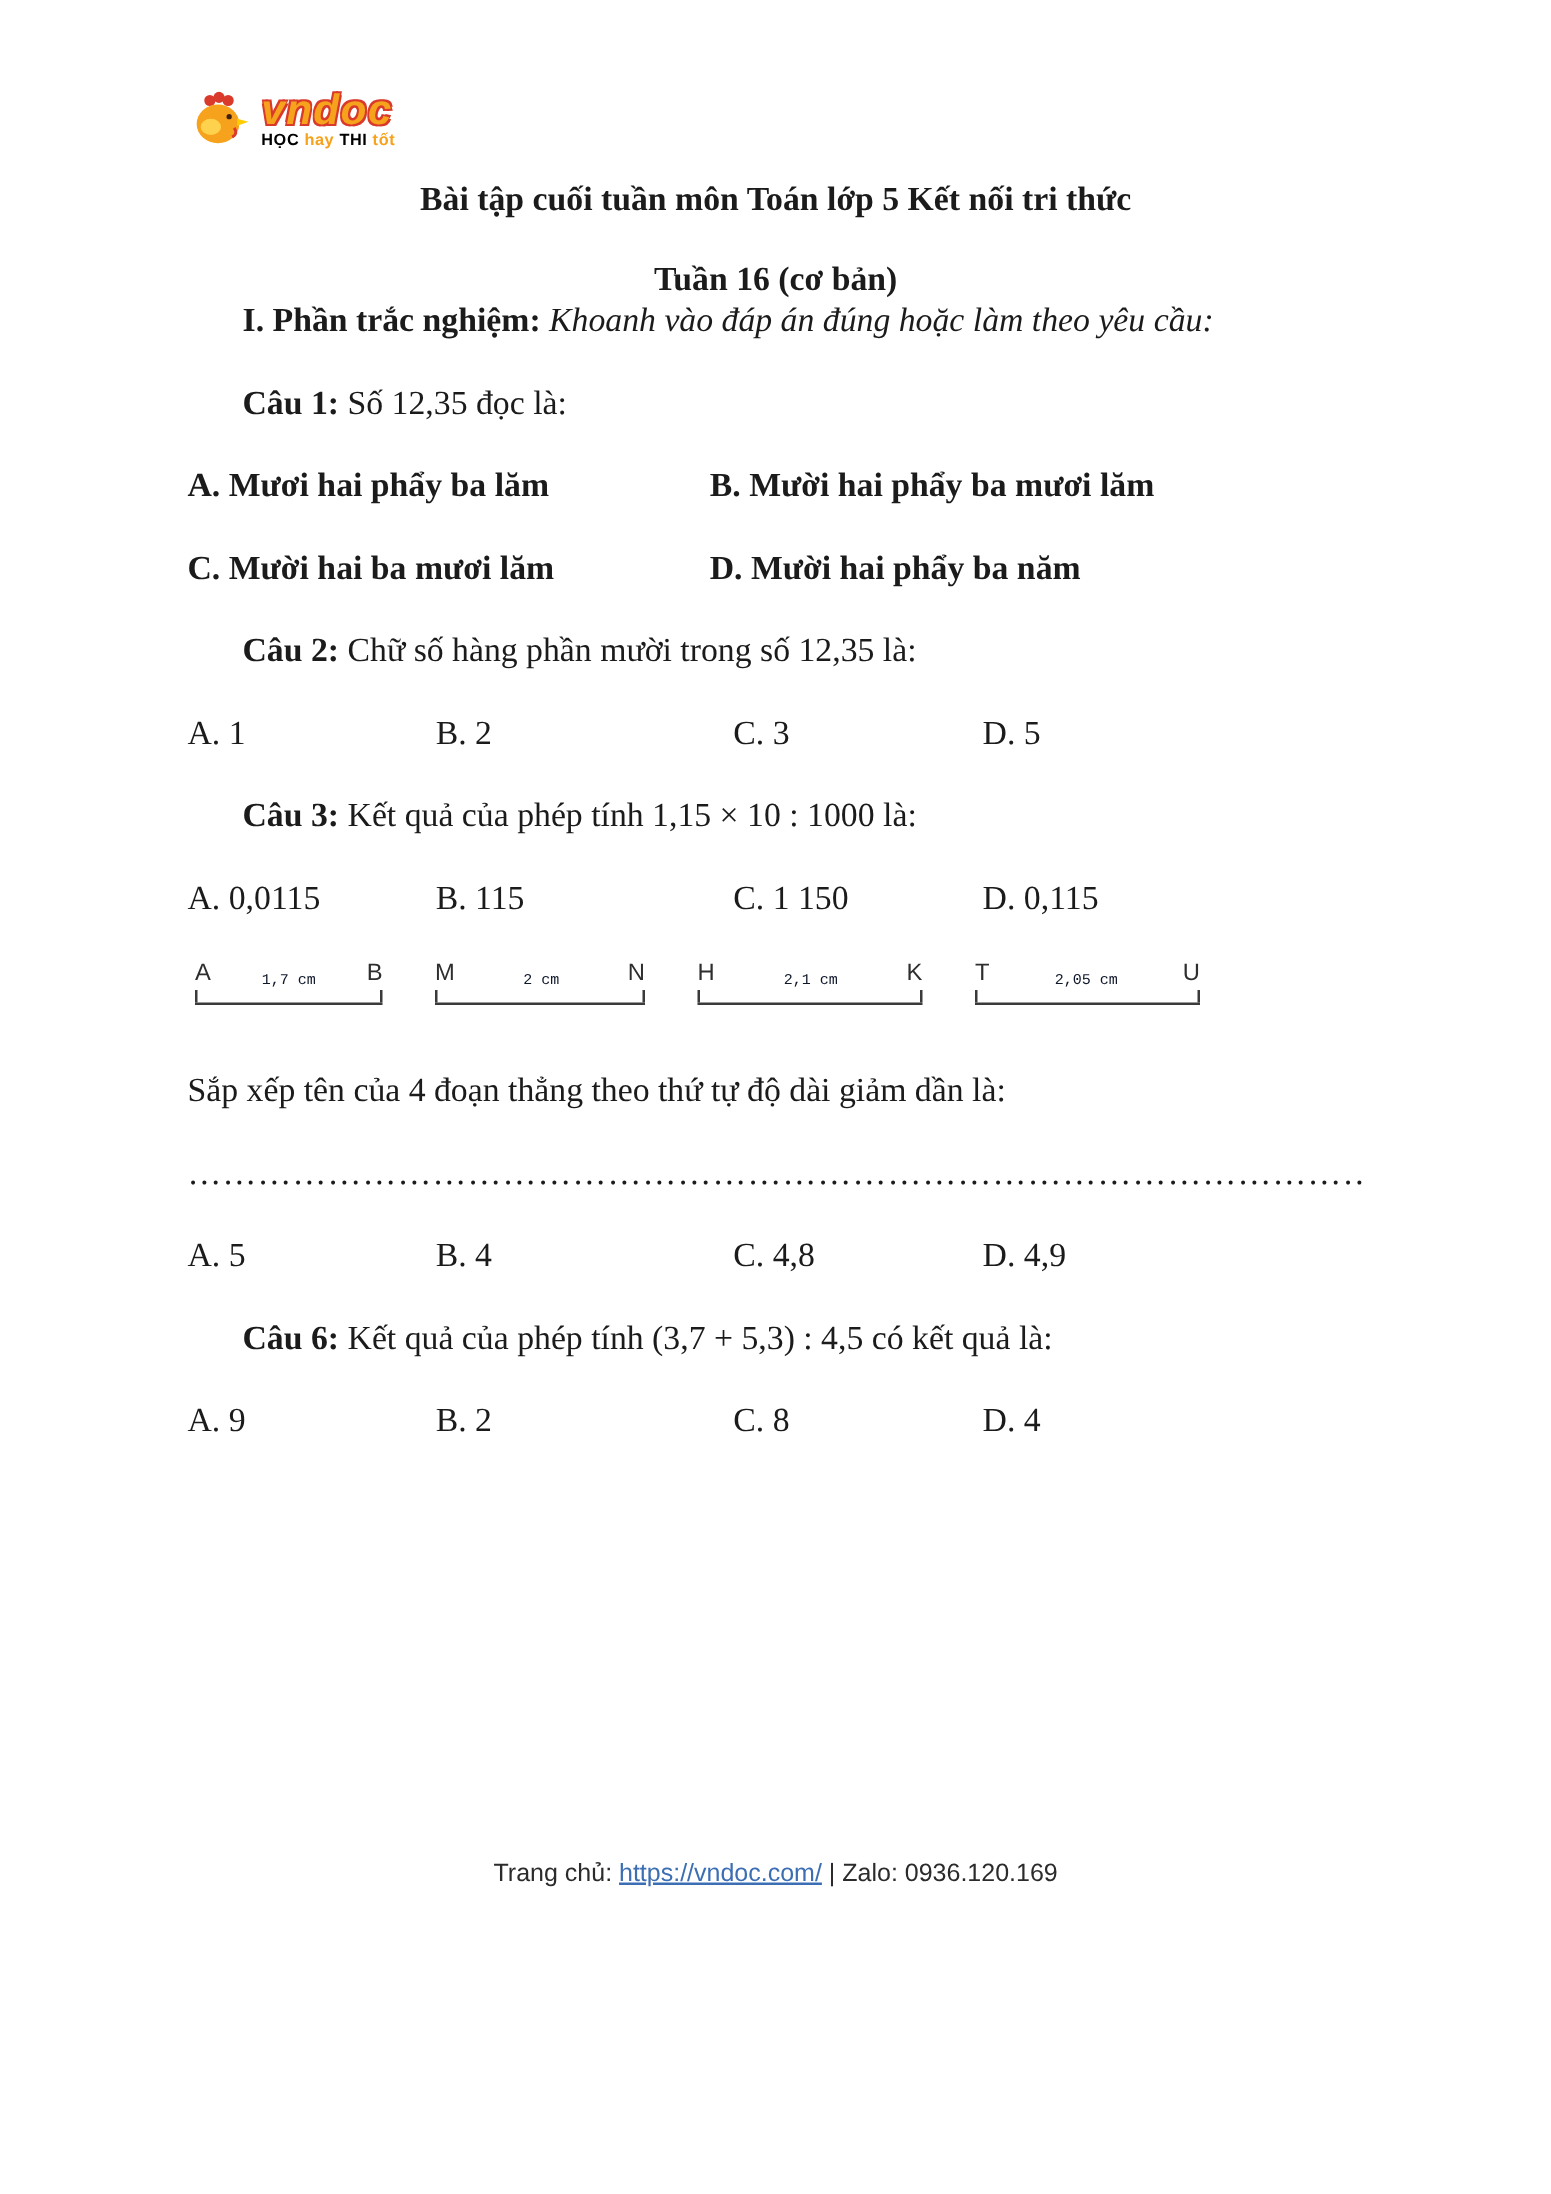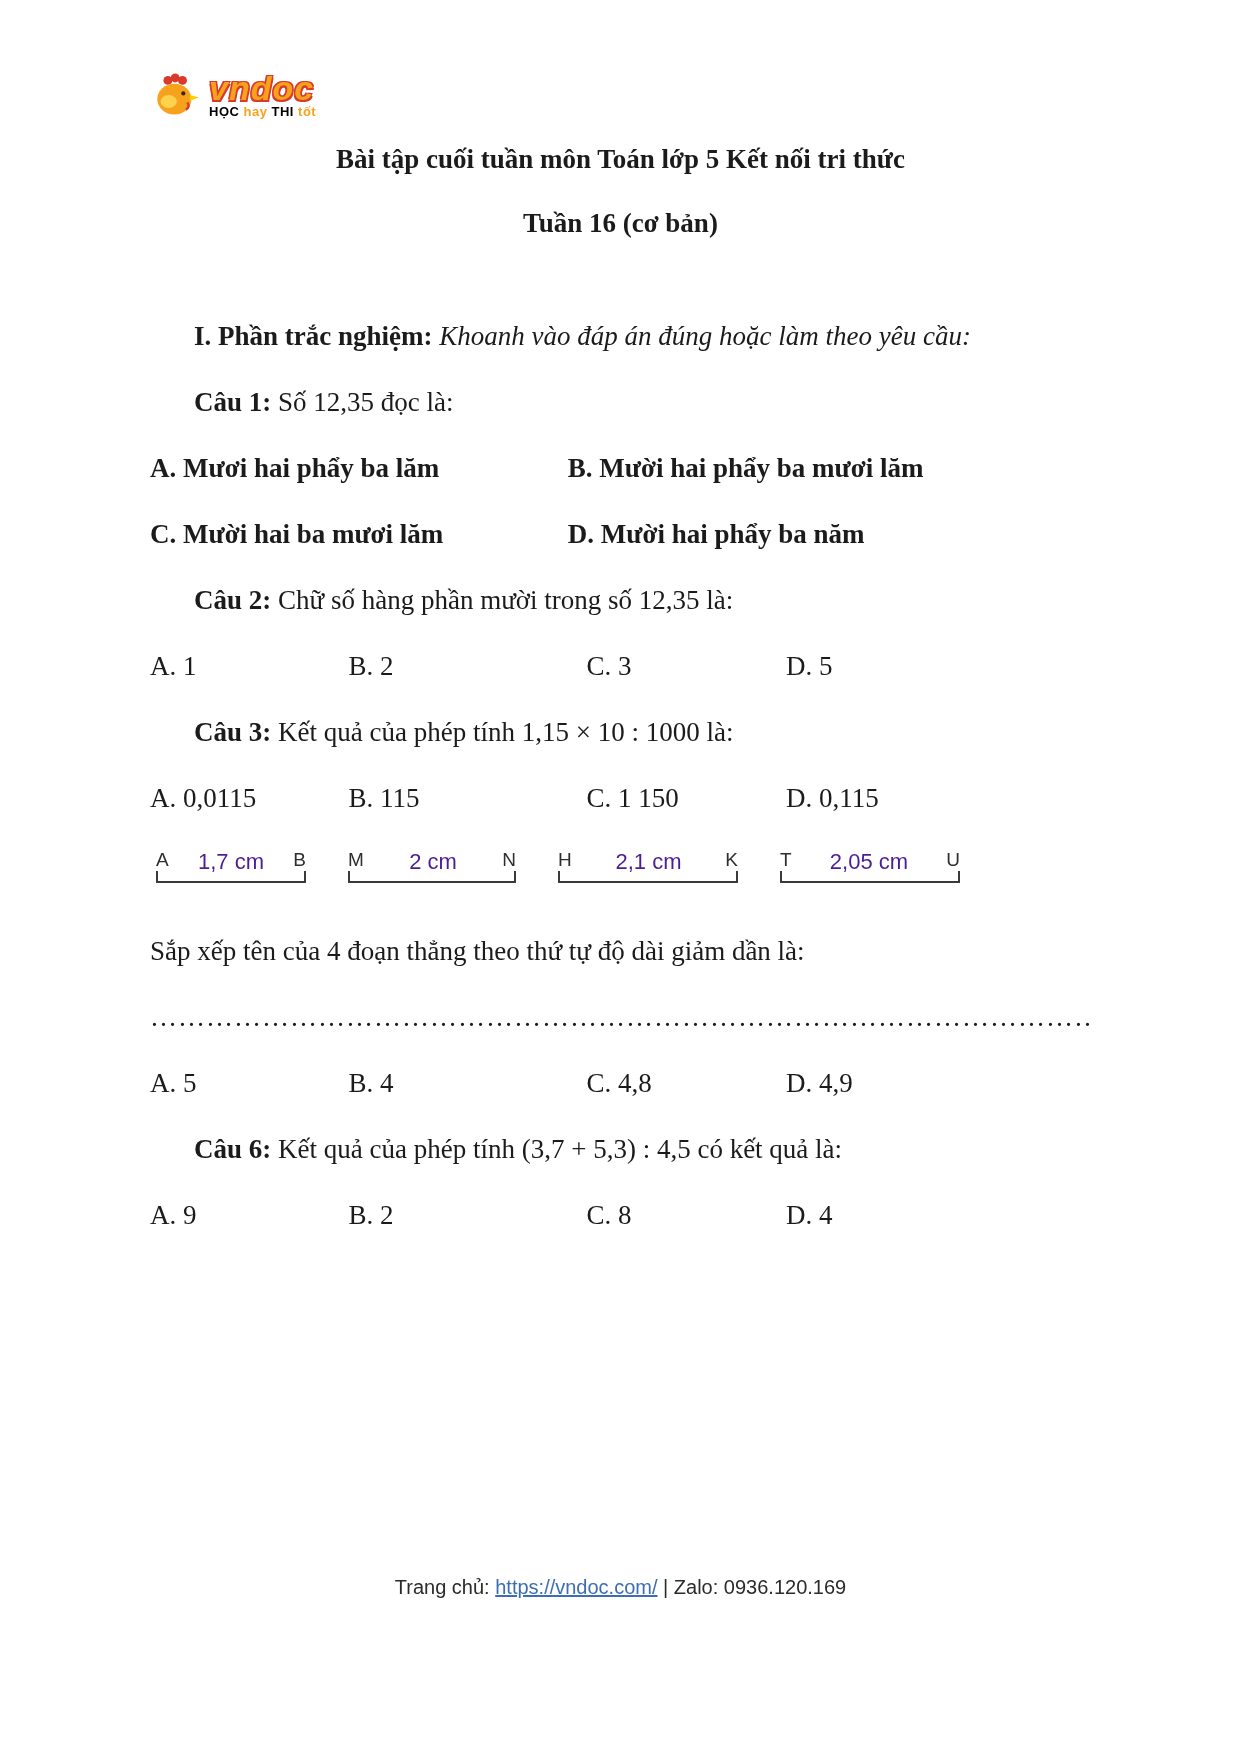--- a/index.html
+++ b/index.html
@@ -32,21 +32,21 @@
   }
   .tg-red { color:#000000; }
   .tg-orange { color:#f6a21c; }
 
   
   .title, .subtitle {
     text-align:center; font-weight:bold;
     font-size:27px; line-height:34px;
   }
   .title { margin-bottom:30px; }
-  .subtitle { margin-bottom:80px; }
+  .subtitle { }
 
   
   .line { font-size:27px; line-height:33px; margin-bottom:33px; }
   .qlabel { font-weight:bold;margin-left:44px; }
   .instr { font-style:italic; }
 
   .opts2 {
     display:grid; grid-template-columns:44.4% 1fr;
     font-size:27px; line-height:33px; margin-bottom:33px;font-weight:bold;
   }
@@ -56,36 +56,36 @@
   }
 
   
   .diagram { display:flex; gap:42px; margin:24px 0 52px 6px; }
   .segment { display:flex; flex-direction:column; }
   .seg-top {
     display:flex; justify-content:space-between; align-items:baseline;
     font-family:"Liberation Sans", sans-serif;
     font-size:19px; line-height:22px; color:#2e2e2e; margin-bottom:1px;
   }
-  .seg-top .len { font-size:22px; color:#4c1d95; padding:0 4px; position:relative; top:3px; }
+  .seg-top .len { font-size:12px; color:#0f172a; padding:0 4px; position:relative; top:3px;font-family:Liberation Mono, monospace; }
   .seg-line { position:relative; height:11px; border-bottom:2px solid #3a3a3a; }
   .seg-line::before, .seg-line::after {
     content:""; position:absolute; bottom:0; width:2px; height:10px; background:#3a3a3a;
   }
   .seg-line::before { left:0; }
   .seg-line::after { right:0; }
 
   .dots {
     font-size:27px; line-height:33px; margin-bottom:33px;
     letter-spacing:1px; white-space:nowrap; overflow:hidden; color:#1b1b1b;
   }
 
   
   .footer {
-    position:absolute; top:1576px; left:0; width:100%;
+    position:absolute; top:1488px; left:0; width:100%;
     text-align:center;
     font-family:"Liberation Sans", sans-serif;
     font-size:20px; color:#2b2b2b;
   }
   .footer-link { color:#3c6eb4; text-decoration:underline; cursor:pointer; }
 </style>
 </head>
 <body>
 
 <div class="page">

